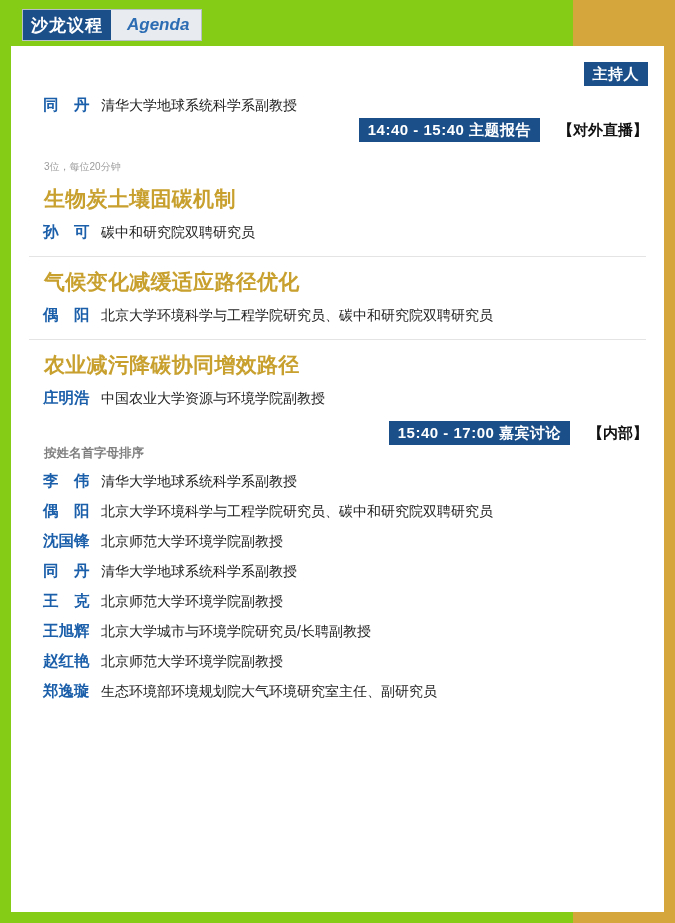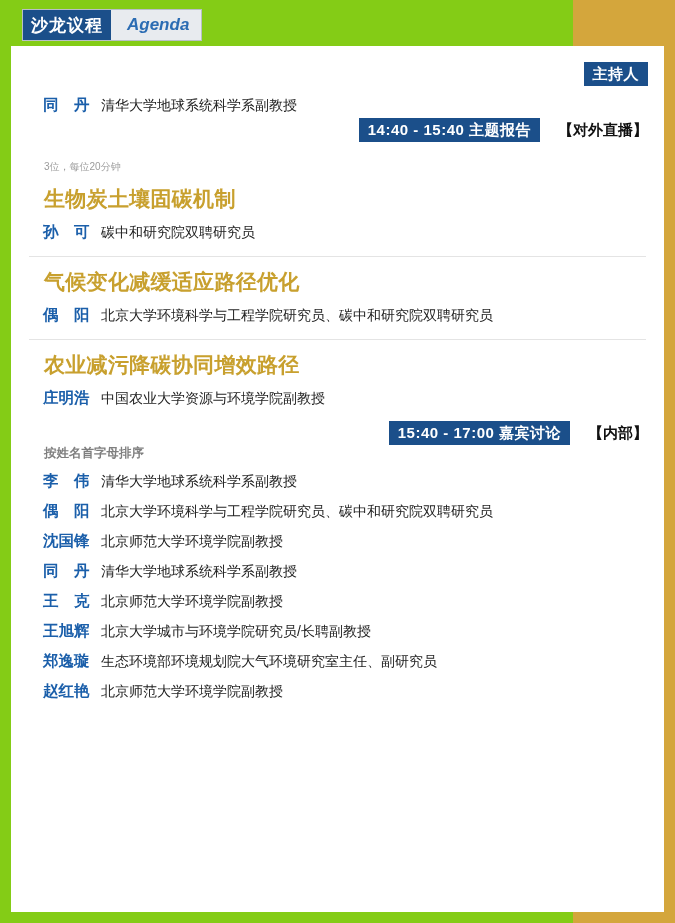--- a/index.html
+++ b/index.html
@@ -225,23 +225,23 @@
       </div>
       <div class="person-row">
         <span class="p-name">王　克</span>
         <span class="p-title">北京师范大学环境学院副教授</span>
       </div>
       <div class="person-row">
         <span class="p-name">王旭辉</span>
         <span class="p-title">北京大学城市与环境学院研究员/长聘副教授</span>
       </div>
       <div class="person-row">
+        <span class="p-name">赵红艳</span>
+        <span class="p-title">北京师范大学环境学院副教授</span>
+      </div>
+      <div class="person-row">
         <span class="p-name">郑逸璇</span>
         <span class="p-title">生态环境部环境规划院大气环境研究室主任、副研究员</span>
       </div>
-      <div class="person-row">
-        <span class="p-name">赵红艳</span>
-        <span class="p-title">北京师范大学环境学院副教授</span>
-      </div>
     </div>
 
   </div>
 </div>
 
 </body></html>

